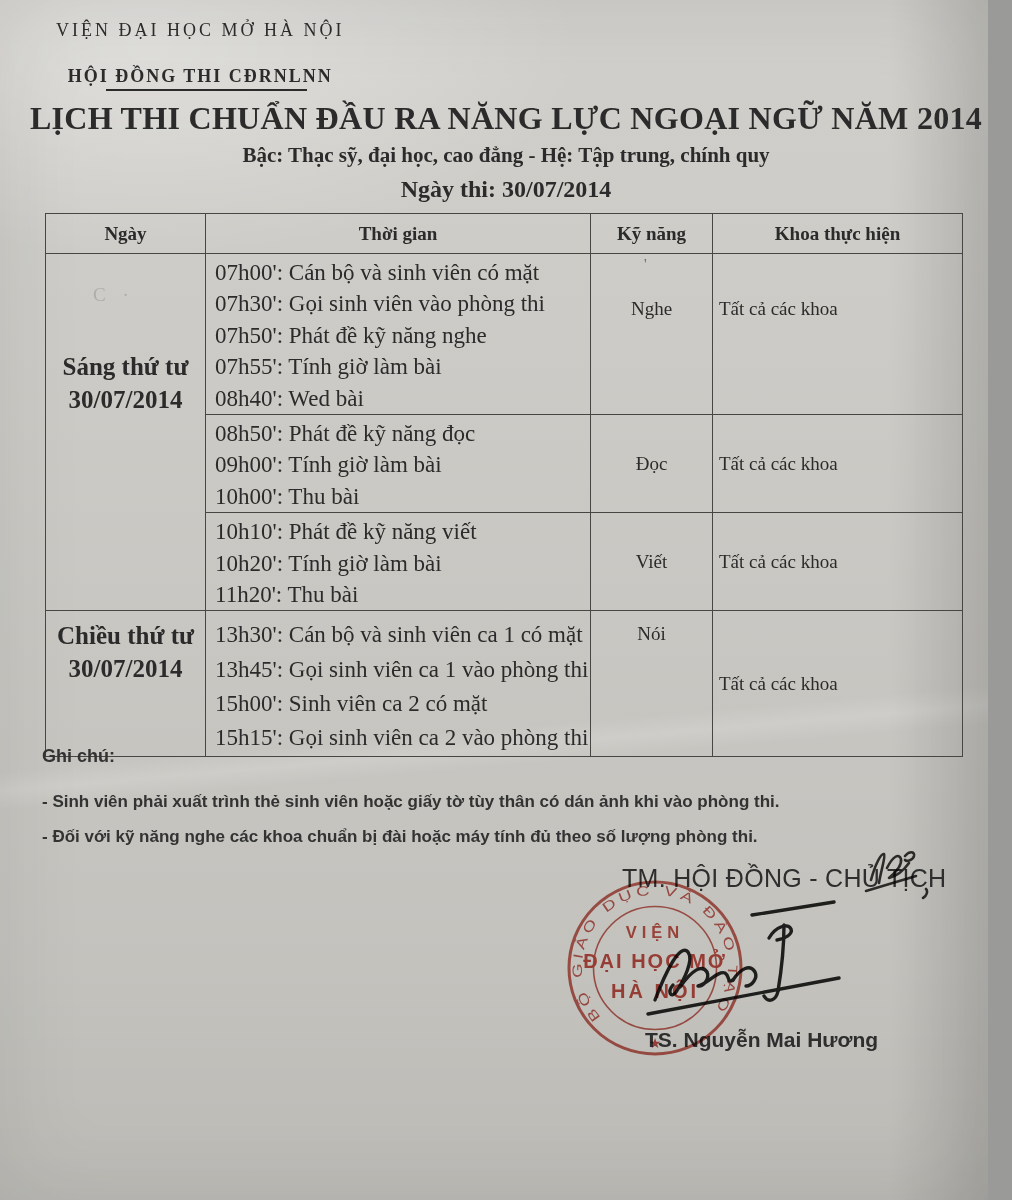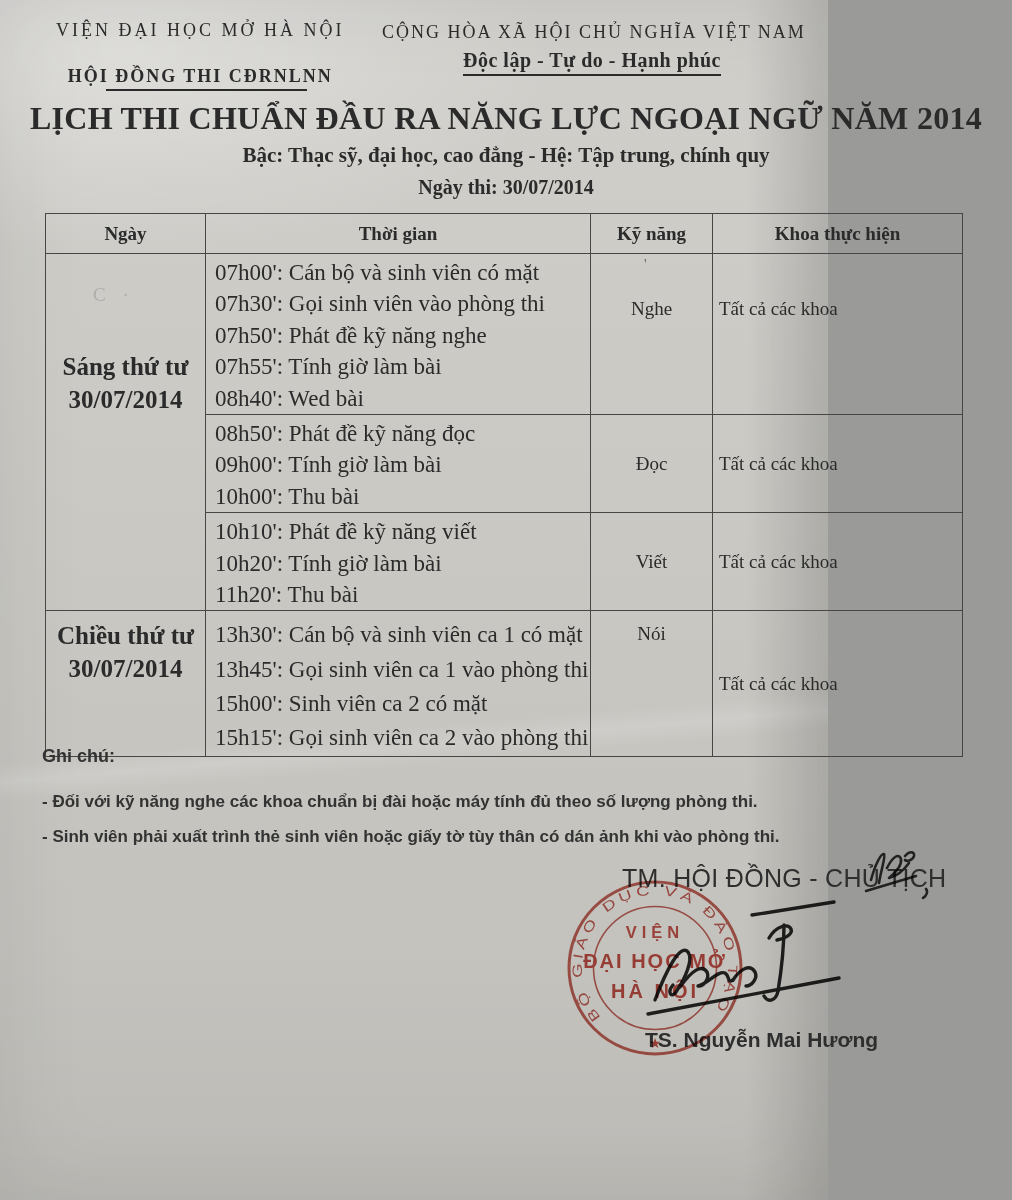--- a/index.html
+++ b/index.html
@@ -1,18 +1,18 @@
 <!DOCTYPE html>
 <html><head>
 <meta charset="utf-8">
 <style>
   html,body{margin:0;padding:0;}
   body{width:1012px;height:1200px;overflow:hidden;background:#9a9a98;}
   .paper{
-    position:relative;width:828px;height:1200px;
+    position:relative;width:988px;height:1200px;
     background:
       radial-gradient(ellipse 620px 300px at 15% 4%, rgba(255,255,255,0.32), rgba(255,255,255,0) 70%),
       linear-gradient(to right, rgba(0,0,0,0) 90%, rgba(0,0,0,0.10) 99%),
       linear-gradient(175deg, rgba(0,0,0,0) 60%, rgba(255,255,255,0.14) 61.5%, rgba(0,0,0,0) 63%),
       linear-gradient(to bottom, rgba(255,255,255,0.10), rgba(0,0,0,0.04) 80%, rgba(0,0,0,0.08)),
       #cbcac5;
     box-shadow: inset 0 0 90px rgba(0,0,0,0.08);
     font-family:"Liberation Serif","DejaVu Serif",serif;
     color:#2b2b2b;
   }
@@ -20,21 +20,21 @@
   .hdr-left{position:absolute;left:56px;top:20px;text-align:center;}
   .org1{font-size:18px;letter-spacing:3px;white-space:nowrap;}
   .org2{position:relative;display:inline-block;margin-top:7px;font-size:18px;font-weight:bold;letter-spacing:2px;white-space:nowrap;}
   .org2::after{content:"";position:absolute;left:38px;right:26px;bottom:-4px;height:2px;background:#2b2b2b;}
   .hdr-right{position:absolute;right:26px;top:22px;width:420px;text-align:center;}
   .nat1{font-size:18px;letter-spacing:2px;white-space:nowrap;}
   .nat2{display:inline-block;margin-top:6px;font-size:20px;font-weight:bold;letter-spacing:0.5px;padding-bottom:2px;border-bottom:2.5px solid #2b2b2b;white-space:nowrap;}
   
   .title-main{position:absolute;left:0;top:100px;width:1012px;text-align:center;font-size:32px;font-weight:bold;letter-spacing:0.3px;white-space:nowrap;}
   .title-level{position:absolute;left:0;top:143px;width:1012px;text-align:center;font-size:21px;font-weight:bold;}
-  .title-date{position:absolute;left:0;top:176px;width:1012px;text-align:center;font-size:20px;font-weight:bold;}
+  .title-date{position:absolute;left:0;top:176px;width:1012px;text-align:center;font-size:24px;font-weight:bold;}
   
   .tbl-wrap{position:absolute;left:45px;top:213px;}
   table{border-collapse:collapse;table-layout:fixed;width:917px;}
   td,th{border:1.7px solid #474644;padding:0;}
   th{font-size:19px;font-weight:bold;height:39px;}
   .c-day{width:160px;} .c-time{width:385px;} .c-skill{width:122px;} .c-dept{width:250px;}
   .times-cell{vertical-align:top;padding:3px 0 0 9px;font-size:23px;}
   .time-line{height:31.4px;line-height:31.4px;white-space:nowrap;}
   .r-pm .time-line{height:34.4px;line-height:34.4px;}
   .r-pm .times-cell{padding-top:7px;font-family:Liberation Serif, serif;}
@@ -64,24 +64,20 @@
   .stray-tick{position:absolute;left:644px;top:256px;font-size:15px;color:rgba(40,40,40,0.6);}
 </style>
 </head>
 <body>
 
 <div class="paper">
 
   <div class="hdr-left">
     <div class="org1">VIỆN ĐẠI HỌC MỞ HÀ NỘI</div><br>
     <div class="org2">HỘI ĐỒNG THI CĐRNLNN</div>
-  </div>
-  <div class="hdr-right">
-    <div class="nat1">CỘNG HÒA XÃ HỘI CHỦ NGHĨA VIỆT NAM</div>
-    <div class="nat2">Độc lập - Tự do - Hạnh phúc</div>
   </div>
 
   <div class="title-main">LỊCH THI CHUẨN ĐẦU RA NĂNG LỰC NGOẠI NGỮ NĂM 2014</div>
   <div class="title-level">Bậc: Thạc sỹ, đại học, cao đẳng - Hệ: Tập trung, chính quy</div>
   <div class="title-date">Ngày thi: 30/07/2014</div>
 
   <div class="tbl-wrap">
     <table>
       <colgroup>
           <col class="c-day">
@@ -142,22 +138,22 @@
         </td>
         <td class="skill-cell va-top-sm">Nói</td>
         <td class="dept-cell va-mid">Tất cả các khoa</td>
       </tr>
     </tbody>
       </table>
   </div>
 
   <div class="notes">
     <div class="notes-heading">Ghi chú:</div>
+    <div class="note-item">- Sinh viên phải xuất trình thẻ sinh viên hoặc giấy tờ tùy thân có dán ảnh khi vào phòng thi.</div>
     <div class="note-item">- Đối với kỹ năng nghe các khoa chuẩn bị đài hoặc máy tính đủ theo số lượng phòng thi.</div>
-    <div class="note-item">- Sinh viên phải xuất trình thẻ sinh viên hoặc giấy tờ tùy thân có dán ảnh khi vào phòng thi.</div>
   </div>
 
   <div class="sign-title">TM. HỘI ĐỒNG - CHỦ TỊCH</div>
   <div class="signer-name">TS. Nguyễn Mai Hương</div>
 
   <svg class="stamp-svg" width="220" height="220" viewBox="-110 -110 220 220">
     <circle cx="0" cy="0" r="86" fill="none" stroke="#c0554b" stroke-width="3"></circle>
     <circle cx="0" cy="0" r="61.5" fill="none" stroke="#c0554b" stroke-width="1.6"></circle>
     <defs>
       <path id="ringPath" d="M -51 52 A 73 73 0 1 1 51 52" fill="none"></path>

